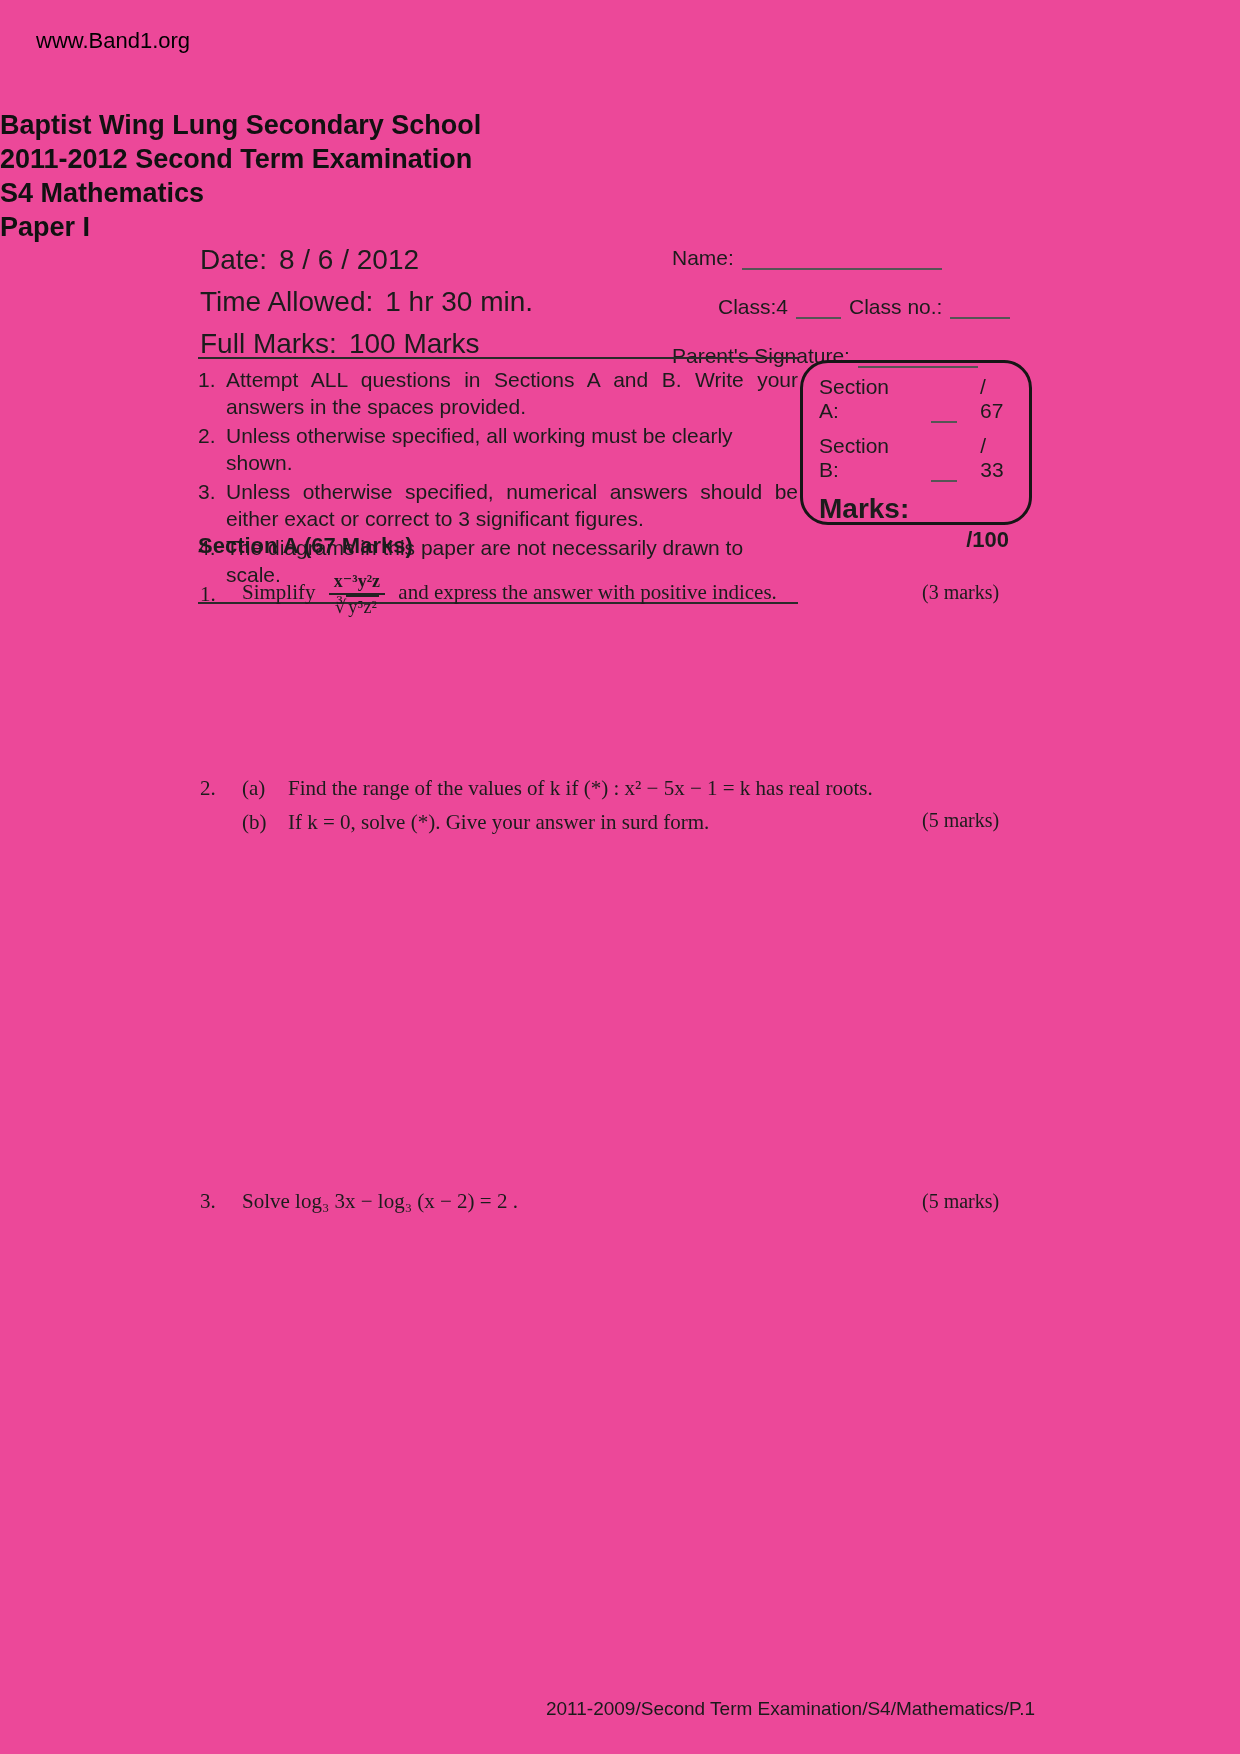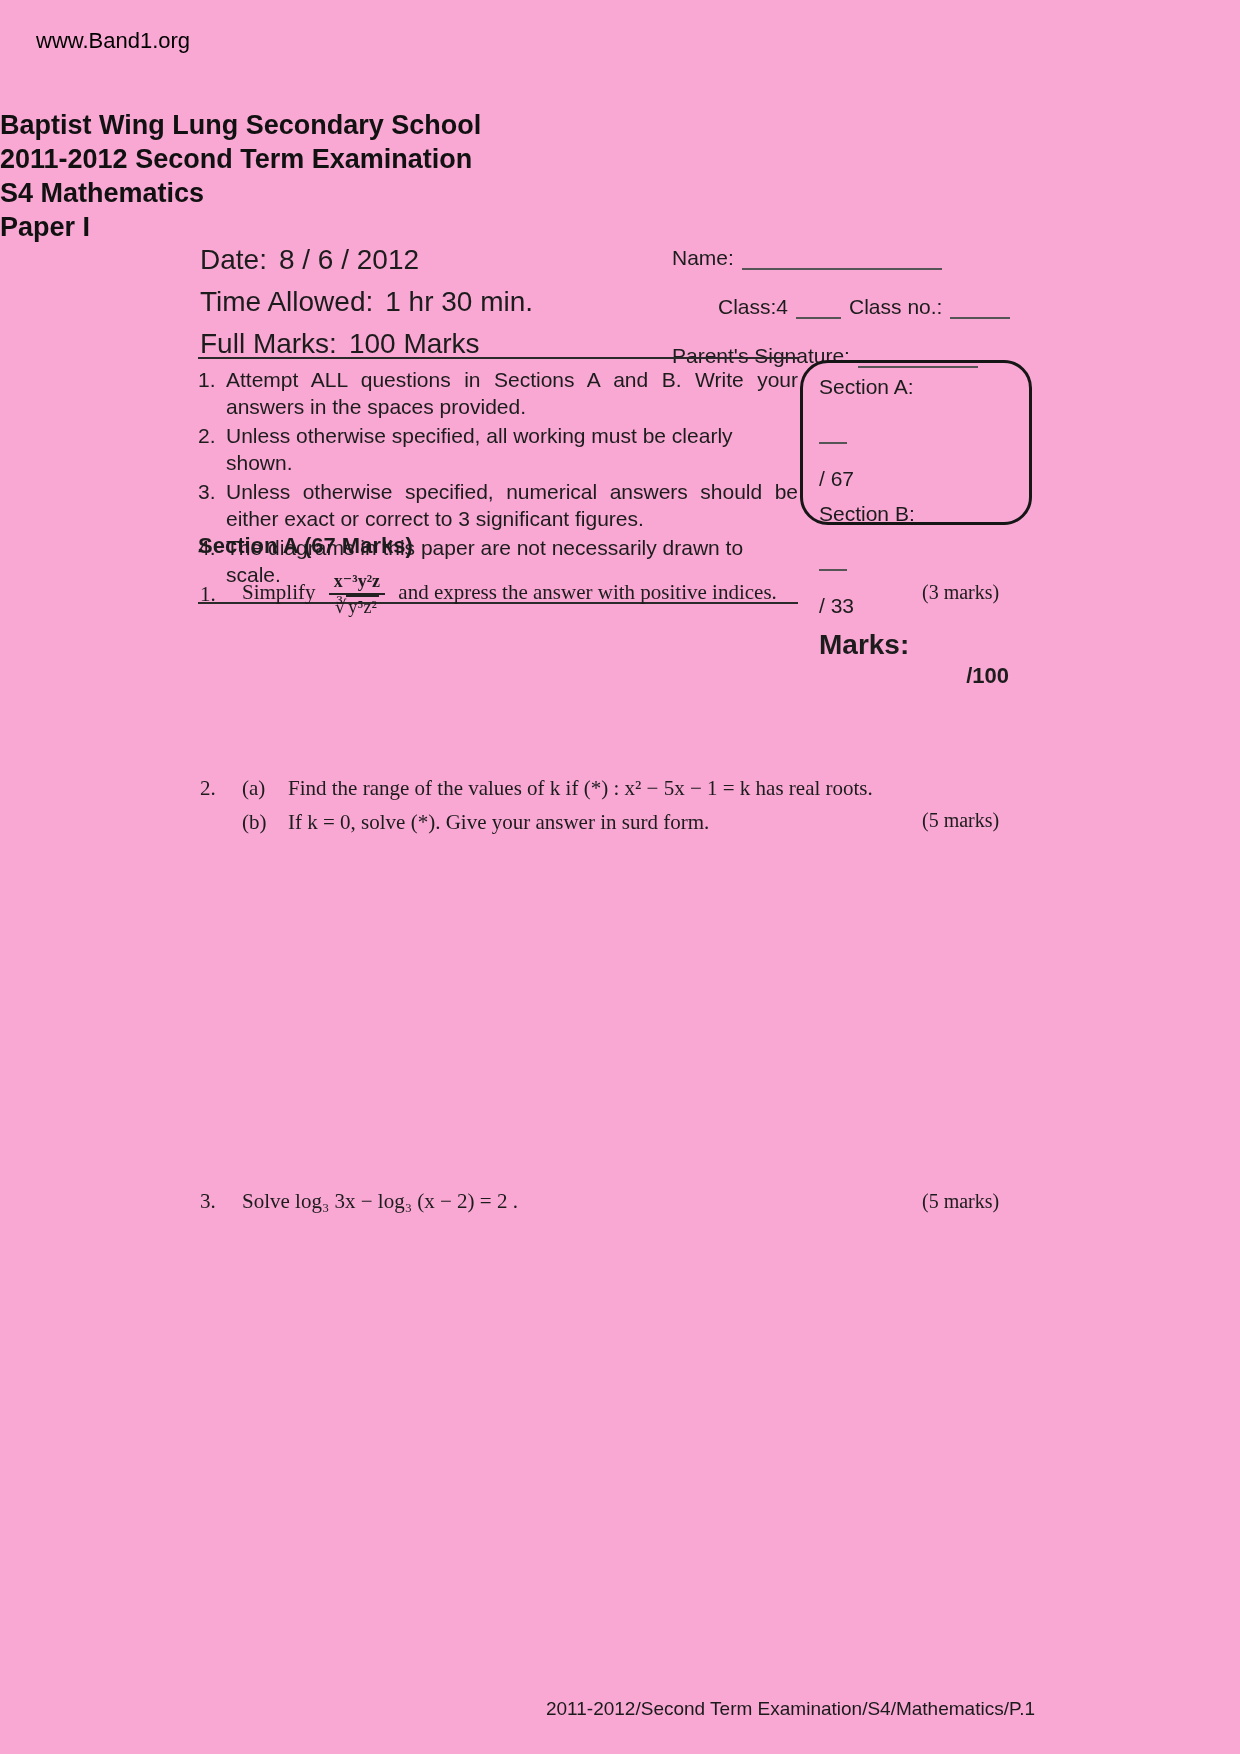--- a/index.html
+++ b/index.html
@@ -2,21 +2,21 @@
 <html><head>
 <meta charset="utf-8">
 <style>
   * { margin: 0; padding: 0; box-sizing: border-box; }
   html, body { background: #e8e8e8; }
   .page {
     position: relative;
     width: 1240px;
     height: 1754px;
     margin: 0 auto;
-    background: #f9a8d4;
+    background: #ec4899;
     font-family: "Liberation Sans", "DejaVu Sans", sans-serif;
     color: #1c1c1c;
     overflow: hidden;
   }
   .watermark {
     position: absolute; left: 36px; top: 28px;
     font-size: 22px; color: #000;
   }
   .title-block {
     position: absolute; left: 0; top: 108px; width: 1040px;
@@ -49,21 +49,21 @@
   .instruction { display: flex; margin-bottom: 2px; }
   .li-num { flex: 0 0 28px; }
   .li-text { flex: 1; }
   .li-text.just { text-align: justify; }
   .marks-box {
     position: absolute; left: 800px; top: 360px; width: 232px; height: 165px;
     border: 3px solid #161616; border-radius: 28px;
     padding: 12px 16px 8px 16px;
     font-size: 21px;
   }
-  .mb-row { display: flex; gap: 23px; margin-bottom: 11px; flex-direction: column; }
+  .mb-row { display: flex; gap: 23px; align-items: flex-end; margin-bottom: 11px; }
   .mb-marks { font-size: 28px; font-weight: bold; margin-top: 2px; }
   .mb-total { font-size: 22px; font-weight: bold; text-align: right; margin-top: 2px; padding-right: 4px; }
   .section-heading {
     position: absolute; left: 198px; top: 533px;
     font-size: 22px; font-weight: bold;
   }
   .question {
     position: absolute;
     font-family: "Liberation Serif", "DejaVu Serif", serif;
     font-size: 21px; line-height: 30px;
@@ -205,15 +205,15 @@
     </span>
   </div>
   <div class="marks-note m2">(5 marks)</div>
 
   <div class="question q3">
     <span class="q-num">3.</span>
     <span class="q-body">Solve log₃ 3x − log₃ (x − 2) = 2 .</span>
   </div>
   <div class="marks-note m3">(5 marks)</div>
 
-  <div class="footer">2011-2012/Second Term Examination/S4/Mathematics/P.1</div>
+  <div class="footer">2011-2009/Second Term Examination/S4/Mathematics/P.1</div>
 
 </div>
 
 </body></html>

